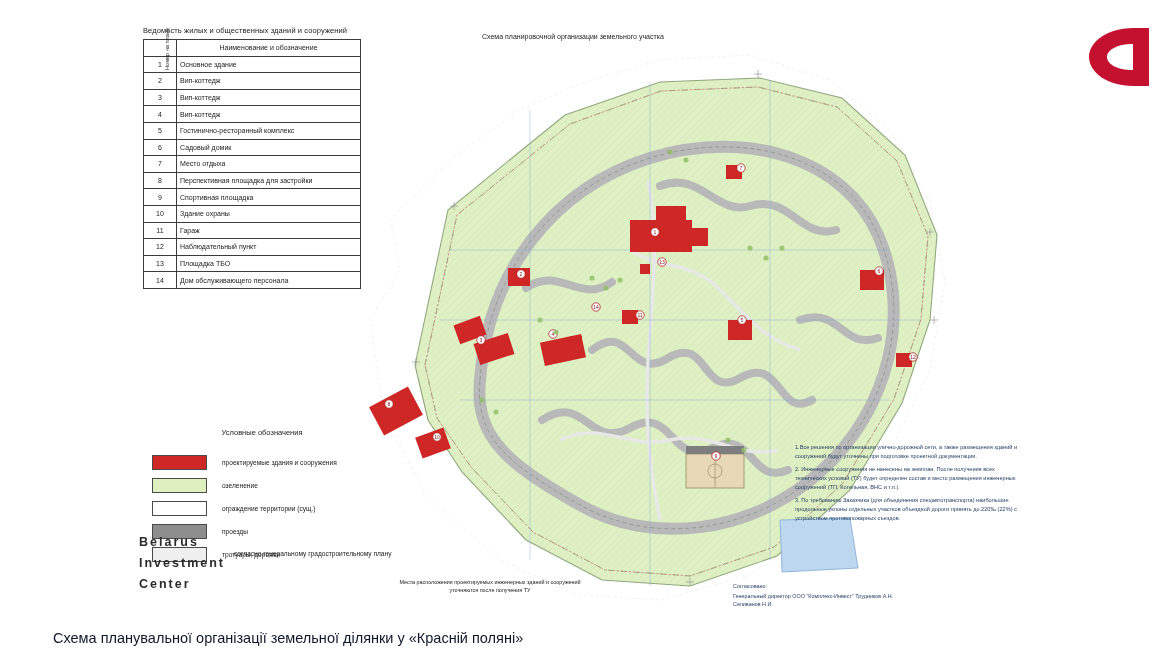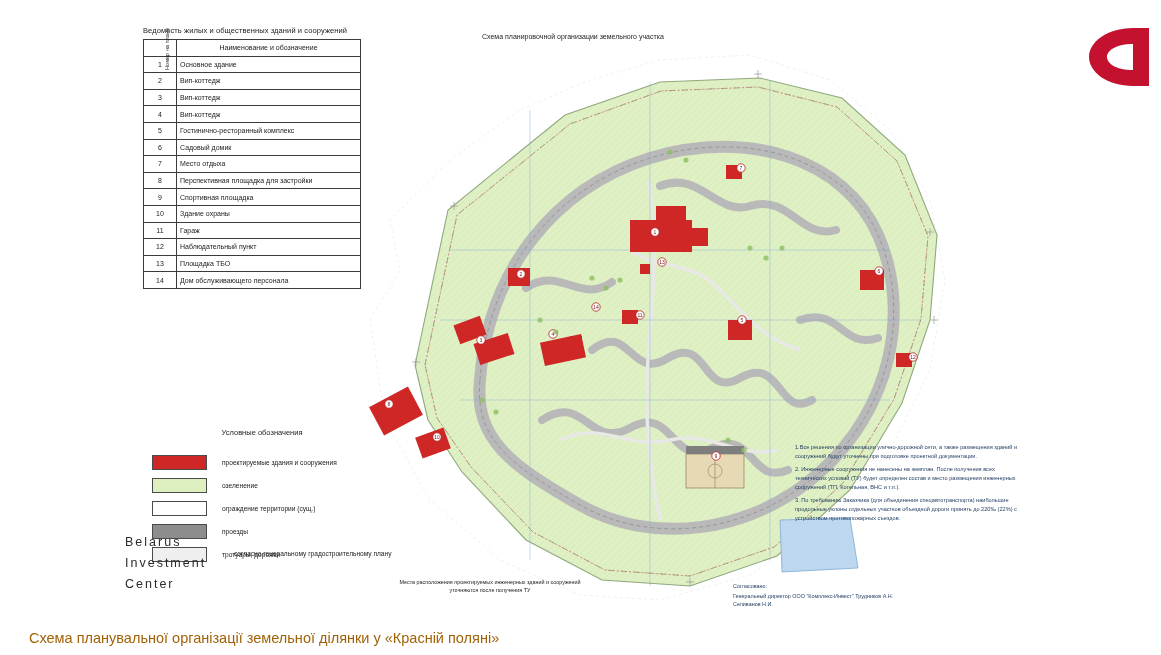--- a/index.html
+++ b/index.html
@@ -155,26 +155,27 @@
   
   .logo-c {
     position: absolute;
     right: 42px;
     top: 22px;
     width: 78px;
     height: 70px;
   }
   .bic-text {
     position: absolute;
-    left: 125px;
+    left: 139px;
     top: 532px;
     font-size: 12.5px;
     letter-spacing: 2px;
     color: #2b2b2b;
     line-height: 21px;
+    font-weight: bold;
   }
   .bic-text .ln { display: block; white-space: nowrap; }
   .bic-big {
     position: absolute;
     left: 46px;
     top: 530px;
     font-size: 60px;
     font-weight: bold;
     color: #3a3a3a;
     letter-spacing: -3px;
@@ -188,22 +189,22 @@
     left: 0;
     top: 620px;
     width: 1161px;
     height: 35px;
     background: #ffffff;
     display: flex;
     align-items: center;
   }
   .caption span {
     font-size: 14.5px;
-    color: #a16207;
-    margin-left: 29px;
+    color: #0f172a;
+    margin-left: 53px;
   }
 </style>
 </head>
 <body>
 
 <div id="plan-sheet">
 
   <div class="schedule">
     <div class="schedule-title">Ведомость жилых и общественных зданий и сооружений</div>
     <table class="schedule-table">

